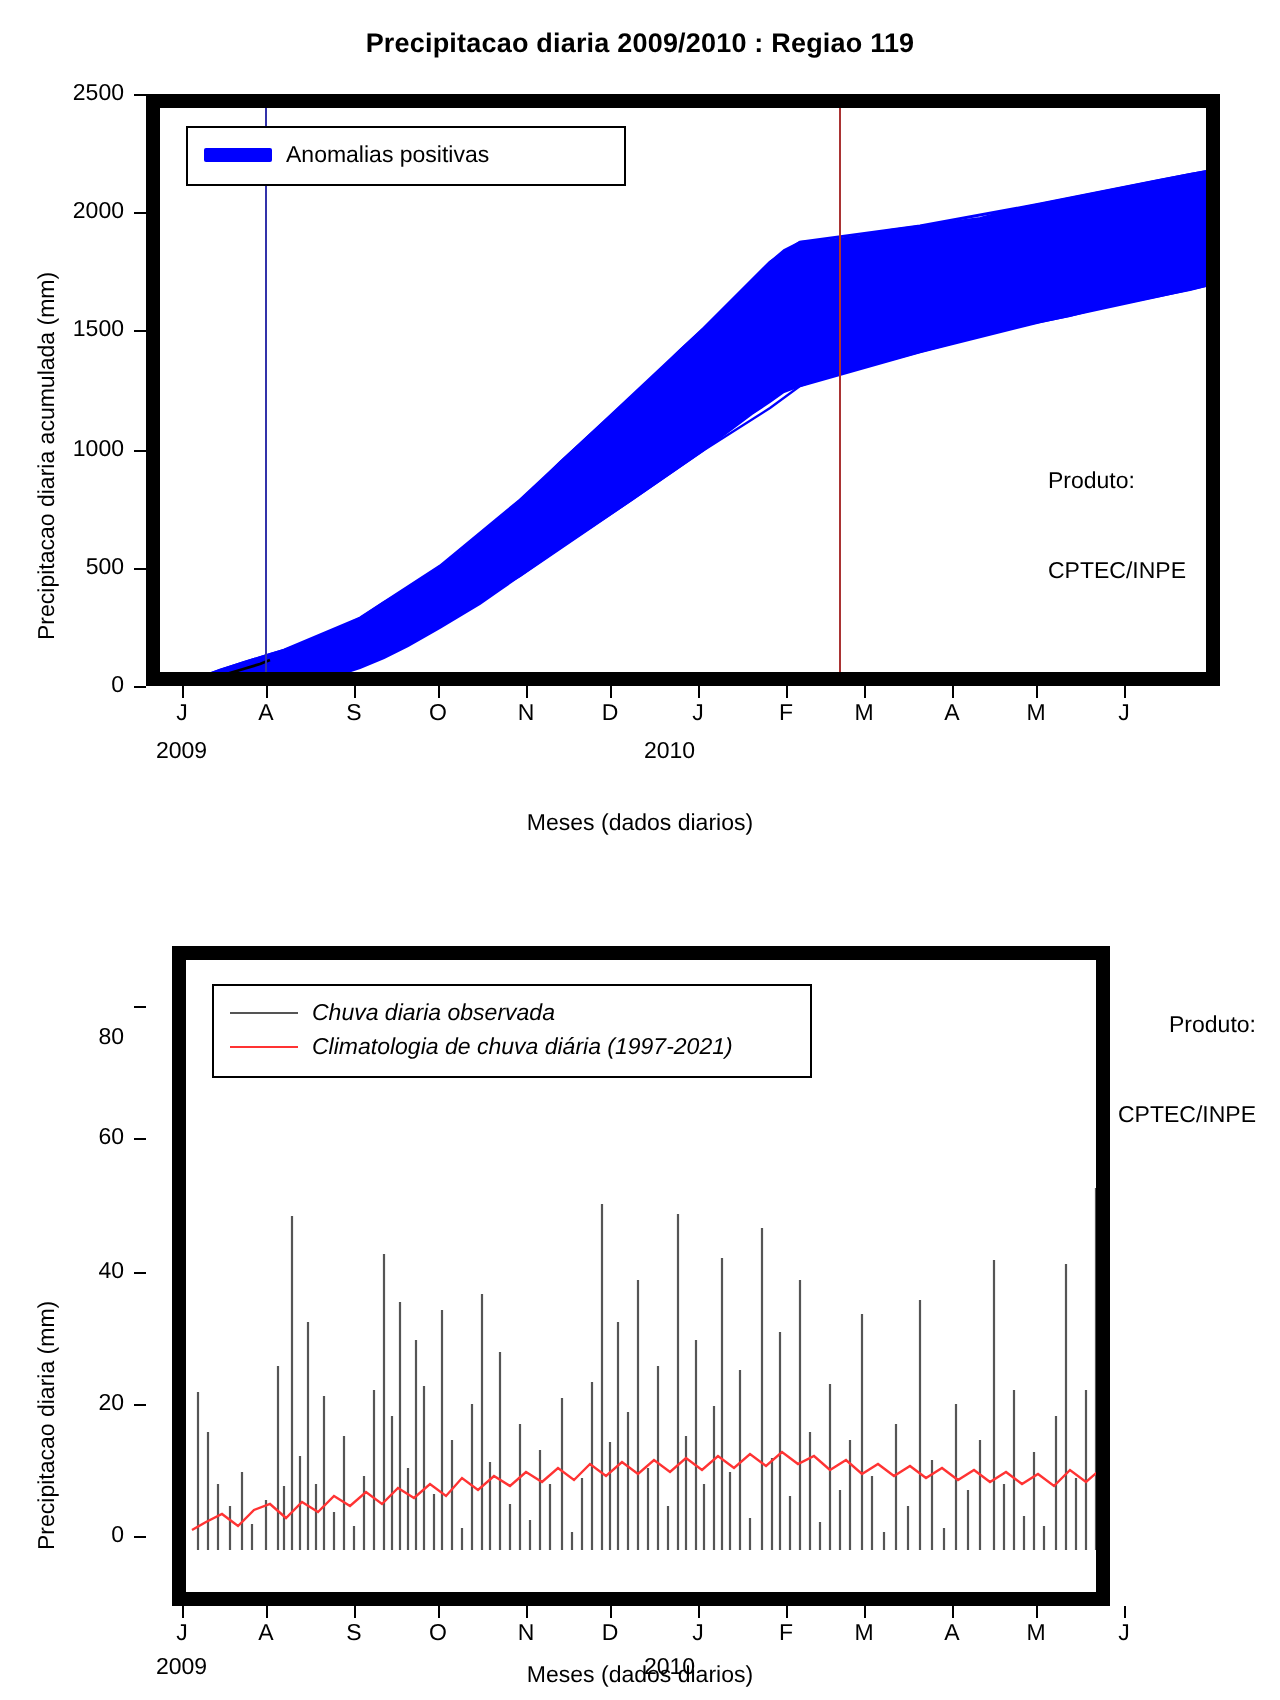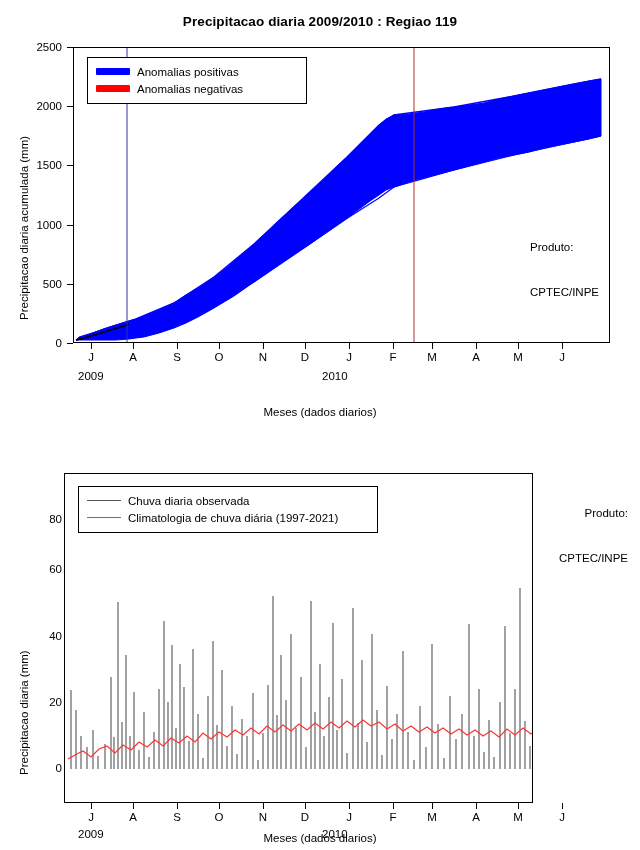--- a/index.html
+++ b/index.html
@@ -15,29 +15,29 @@
   #panel-top{top:0;height:430px;}
   #panel-bottom{top:430px;height:420px;}
 
   .chart-title{
     position:absolute;width:640px;text-align:center;
     font-size:13.5px;font-weight:bold;top:14px;letter-spacing:0.1px;
   }
 
   .plot{
     position:absolute;
-    border:1px solid #000000;
+    border:7px solid #000000;
     box-sizing:border-box;
     background:#ffffff;
     overflow:hidden;
   }
   
   #plot-top{left:73px;top:47px;width:537px;height:296px;}
   
-  #plot-bottom{left:64px;top:43px;width:469px;height:330px;}
+  #plot-bottom{left:86px;top:43px;width:469px;height:330px;font-style:italic;}
 
   .ylabel{
     position:absolute;
     transform:rotate(-90deg);
     transform-origin:left top;
     font-size:11.5px;
     white-space:nowrap;
   }
   .xlabel{
     position:absolute;width:640px;text-align:center;font-size:11.5px;
@@ -116,26 +116,20 @@
       <line x1="53" y1="0" x2="53" y2="294" stroke="#3333aa" stroke-width="1"></line>
       <line x1="340" y1="0" x2="340" y2="294" stroke="#aa3333" stroke-width="1"></line>
     </svg>
 
     <div class="legend" style="left:13px;top:9px;width:220px;">
       <div class="legend-row">
         <span class="legend-key">
             <span class="lk-thick" style="background:#0000ff;"></span>
           </span>
         <span class="legend-lbl">Anomalias positivas</span>
-      </div>
-      <div class="legend-row">
-        <span class="legend-key">
-            <span class="lk-thick" style="background:#ff0000;"></span>
-          </span>
-        <span class="legend-lbl">Anomalias negativas</span>
       </div>
     </div>
 
     <div class="produto" style="right:10px;bottom:12px;text-align:left;">
       <div>Produto:</div>
       <div>CPTEC/INPE</div>
     </div>
   </div>
 
   <div>

